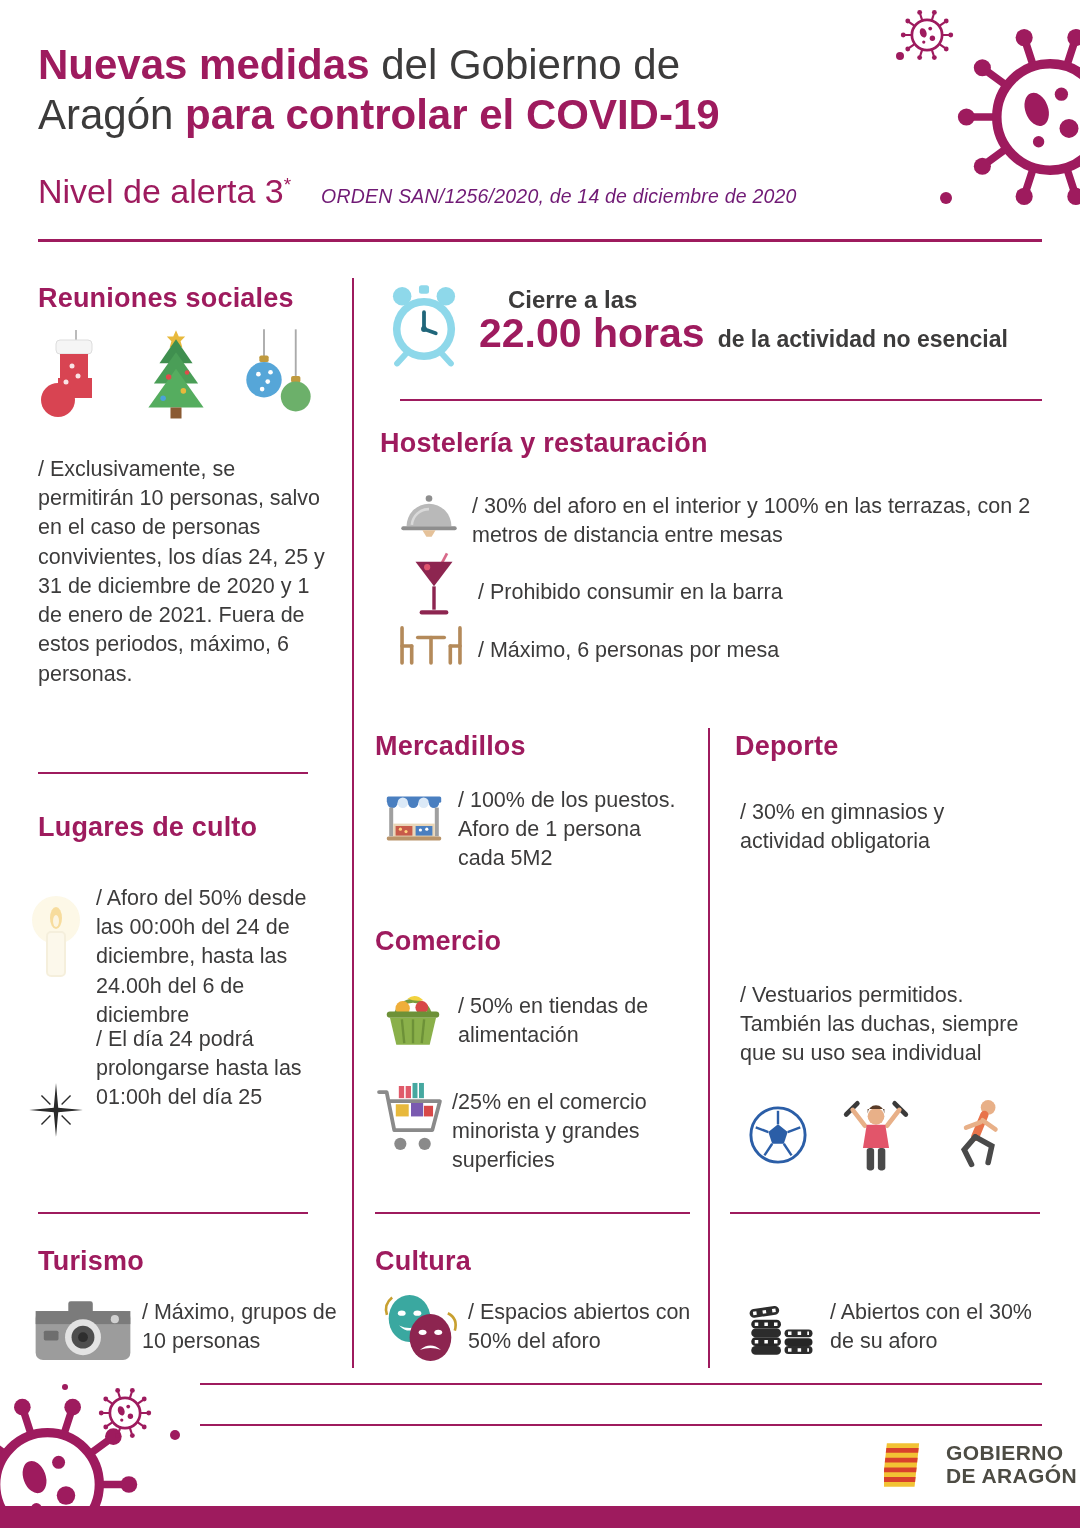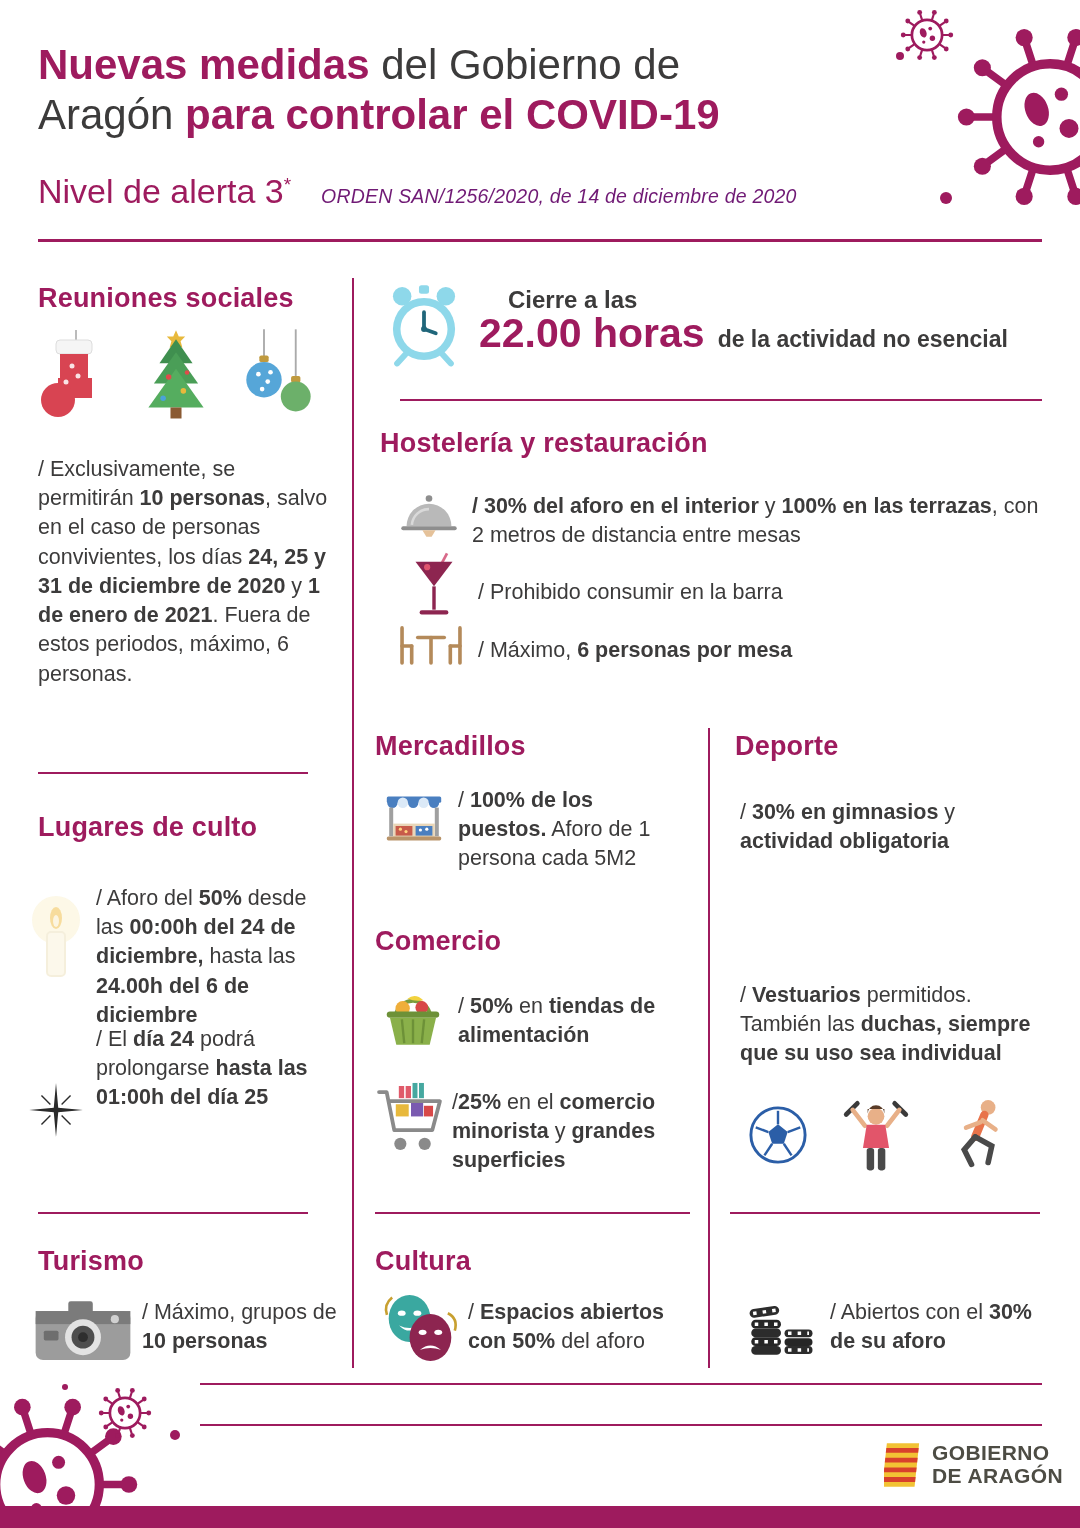--- a/index.html
+++ b/index.html
@@ -3,40 +3,40 @@
 <meta charset="utf-8">
 <style>
   * { margin:0; padding:0; box-sizing:border-box; }
   html,body { background:#ffffff; }
   .page {
     position:relative; width:1080px; height:1528px; overflow:hidden;
     background:#ffffff; color:#3c3b3b;
     font-family:"Liberation Sans", sans-serif;
   }
   .abs { position:absolute; }
-  .b { font-weight:bold; }
+  .b { font-weight:normal; }
   .acc { color:#9e1b5e; }
   .hr { position:absolute; background:#9e1b5e; height:2px; }
   .hr-thick { height:3px; }
   .vr { position:absolute; background:#9e1b5e; width:2px; }
   .heading { position:absolute; color:#9e1b5e; font-weight:bold; font-size:27px; letter-spacing:.2px; }
   .txt { font-size:21.5px; line-height:1.36; color:#3c3b3b; }
   .title { position:absolute; left:38px; top:40px; font-size:42px; line-height:1.2; font-weight:normal; color:#3c3b3b; }
   .title .acc { font-weight:bold; }
   .alert-row { position:absolute; left:38px; top:172px; display:flex; align-items:baseline; }
   .alert { color:#9e1b5e; font-size:34px; }
   .alert-sup { color:#9e1b5e; font-size:19px; position:relative; top:-12px; }
   .order { font-style:italic; font-size:19.5px; color:#701a75; margin-left:30px; letter-spacing:.2px;text-align:center; }
   .curfew-lead { position:absolute; left:508px; top:286px; font-size:24px; font-weight:bold; }
   .curfew-line { position:absolute; left:479px; top:310px; display:flex; align-items:baseline; }
   .curfew-time { font-size:41px; font-weight:bold; color:#9e1b5e; }
   .curfew-tail { font-size:23px; font-weight:bold; margin-left:13px; }
   .footer-info { position:absolute; left:226px; top:1394px; font-size:13.5px; letter-spacing:1.1px; color:#9e1b5e; }
   .footer-info .bullet { margin-right:10px; }
-  .logo { position:absolute; left:884px; top:1442px; display:flex; align-items:center; gap:10px; }
+  .logo { position:absolute; left:884px; top:1442px; display:flex; align-items:center; gap:24px; }
   .logo-text { font-size:21px; font-weight:bold; line-height:1.08; color:#4d4c44; letter-spacing:.4px; }
   .bottom-bar { position:absolute; left:0; top:1506px; width:1080px; height:22px; background:#9e1b5e; }
   .virus { color:#9e1b5e; }
   .vdot { position:absolute; border-radius:50%; background:#9e1b5e; }
   svg { display:block; }
 </style>
 </head>
 <body>
 
 <div class="page">

